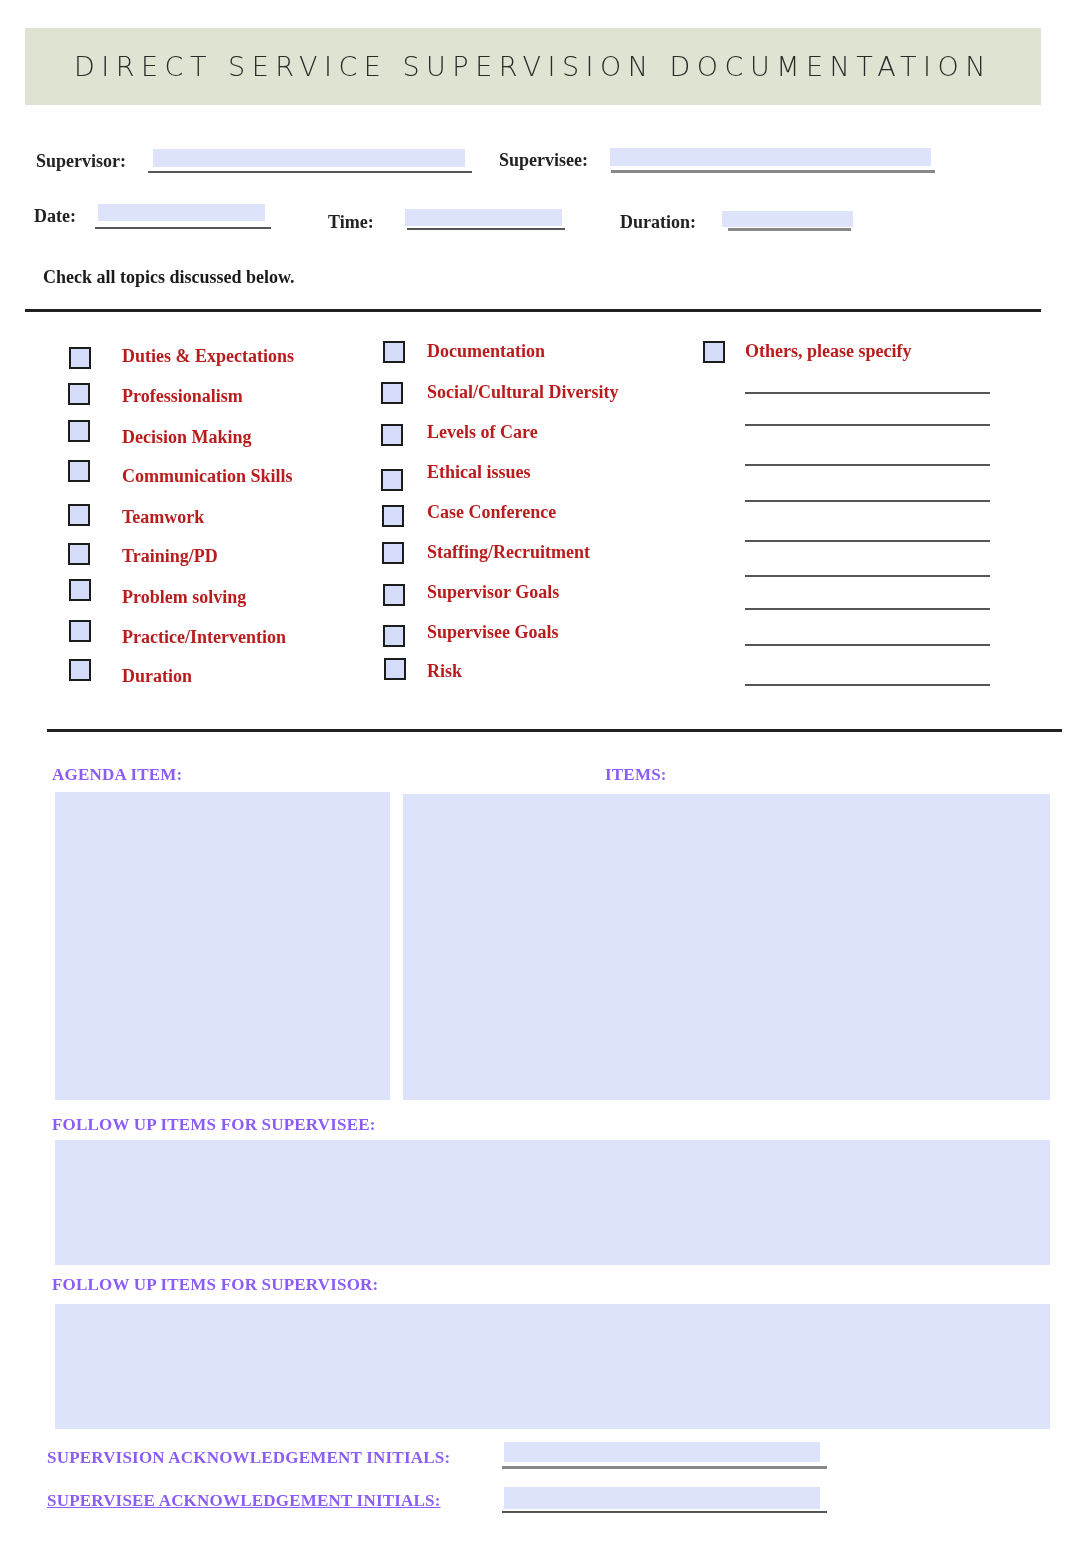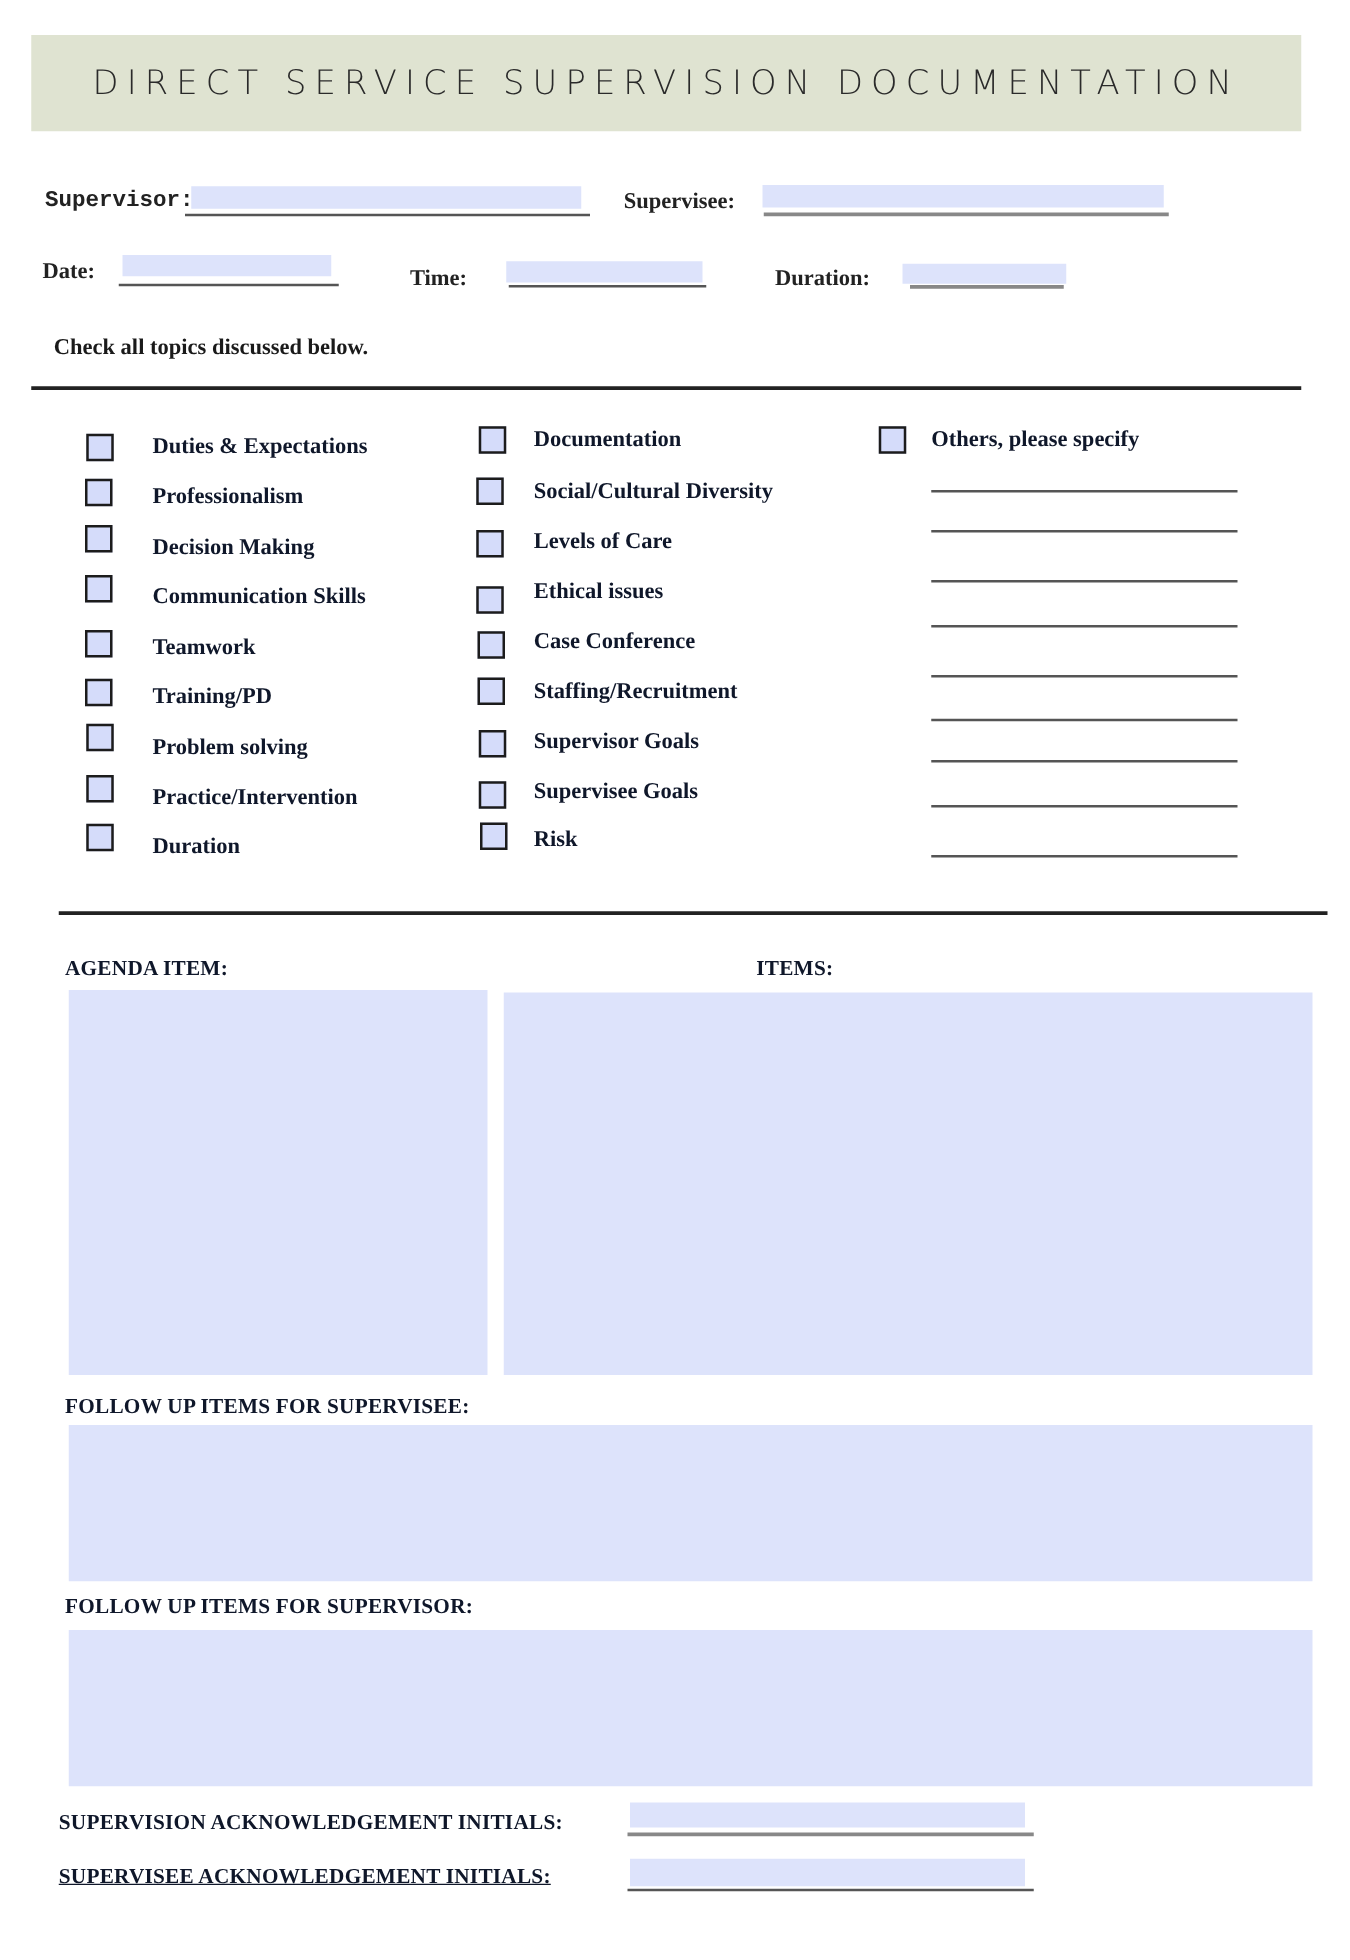--- a/index.html
+++ b/index.html
@@ -9,33 +9,33 @@
     .title-bar { left: 25px; top: 28px; width: 1016px; height: 77px; background: #dfe3d1; }
     .title-text { left: 0; top: 0; width: 1016px; height: 77px; line-height: 77px; text-align: center;
                   font-family: "DejaVu Sans", sans-serif; font-size: 27px; letter-spacing: 6.5px;
                   color: #2a2a2a; font-weight: 300; }
     .lbl { font-size: 18px; color: #222; font-weight: 600; white-space: nowrap; }
     .field { background: #dde3fb; }
     .uline { height: 2px; background: #555; }
     .uline.gray { background: #888; height: 3px; }
     .hr { height: 3px; background: #222; }
     .cb { width: 19px; height: 19px; border: 2px solid #1c1c1c; background: #d5dcfa; box-sizing: border-box; width: 22px; height: 22px; cursor: pointer; }
-    .cb-label { font-size: 18px; color: #0f172a; font-weight: 600; white-space: nowrap; }
+    .cb-label { font-size: 18px; color: #b91c1c; font-weight: 600; white-space: nowrap; }
     .spec-line { width: 245px; height: 2px; background: #555; left: 745px; }
-    .sec-lbl { font-size: 17px; font-weight: 700; color: #0f172a; white-space: nowrap; letter-spacing: 0.2px; }
+    .sec-lbl { font-size: 17px; font-weight: 700; color: #8b5cf6; white-space: nowrap; letter-spacing: 0.2px; }
     .check-lbl { font-size: 18px; font-weight: 700; color: #1a1a1a; }
   </style>
 </head>
 <body>
 
 <div class="abs title-bar">
   <div class="abs title-text">DIRECT SERVICE SUPERVISION DOCUMENTATION</div>
 </div>
 
-<div class="abs lbl" style="left:36px; top:151px;font-family:Liberation Mono, monospace;">Supervisor:</div>
+<div class="abs lbl" style="left:36px; top:151px;">Supervisor:</div>
 <div class="abs field" style="left:153px; top:149px; width:312px; height:18px;"></div>
 <div class="abs uline" style="left:148px; top:171px; width:324px;"></div>
 
 <div class="abs lbl" style="left:499px; top:150px;">Supervisee:</div>
 <div class="abs field" style="left:610px; top:148px; width:321px; height:18px;"></div>
 <div class="abs uline gray" style="left:611px; top:170px; width:324px;"></div>
 
 <div class="abs lbl" style="left:34px; top:206px;">Date:</div>
 <div class="abs field" style="left:98px; top:204px; width:167px; height:17px;"></div>
 <div class="abs uline" style="left:95px; top:227px; width:176px;"></div>

